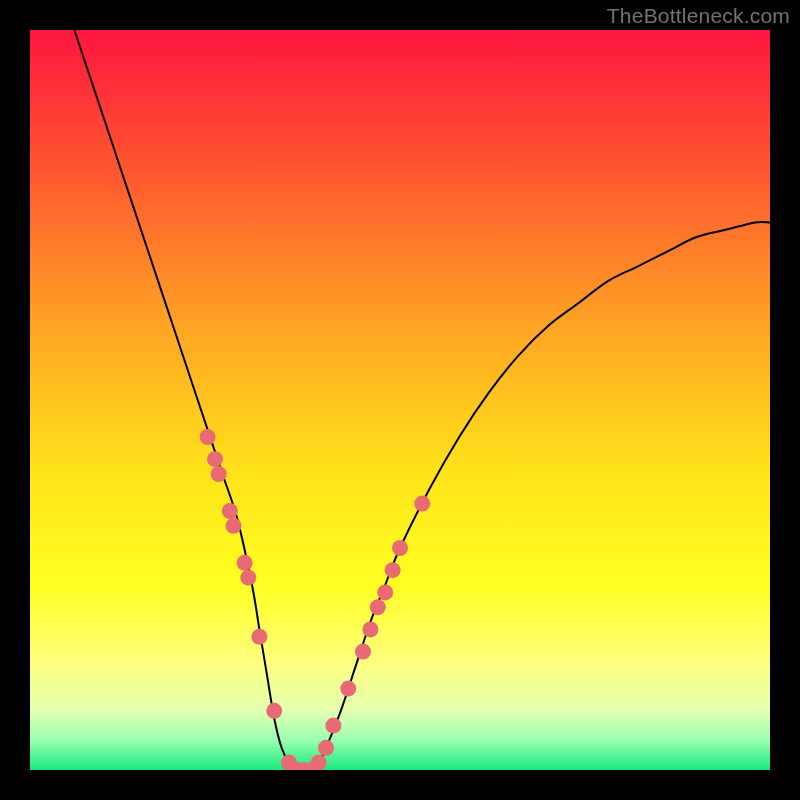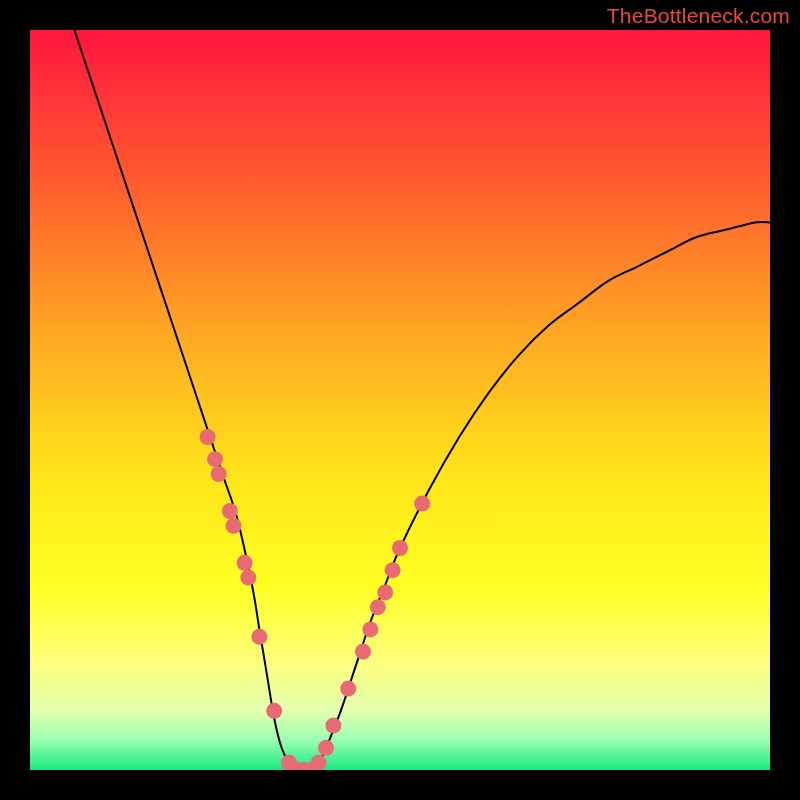--- a/index.html
+++ b/index.html
@@ -24,21 +24,21 @@
     top: 30px;
     width: 740px;
     height: 740px;
   }
   .watermark {
     position: absolute;
     top: 4px;
     right: 10px;
     font-family: Arial, Helvetica, sans-serif;
     font-size: 21px;
-    color: #ef4444;
+    color: #737373;
     font-weight: 500;
     letter-spacing: 0.2px;
   }
 </style>
 </head>
 <body>
 
 <div class="frame">
   <div class="watermark">TheBottleneck.com</div>
   <svg class="plot" viewBox="0 0 740 740" preserveAspectRatio="none">

